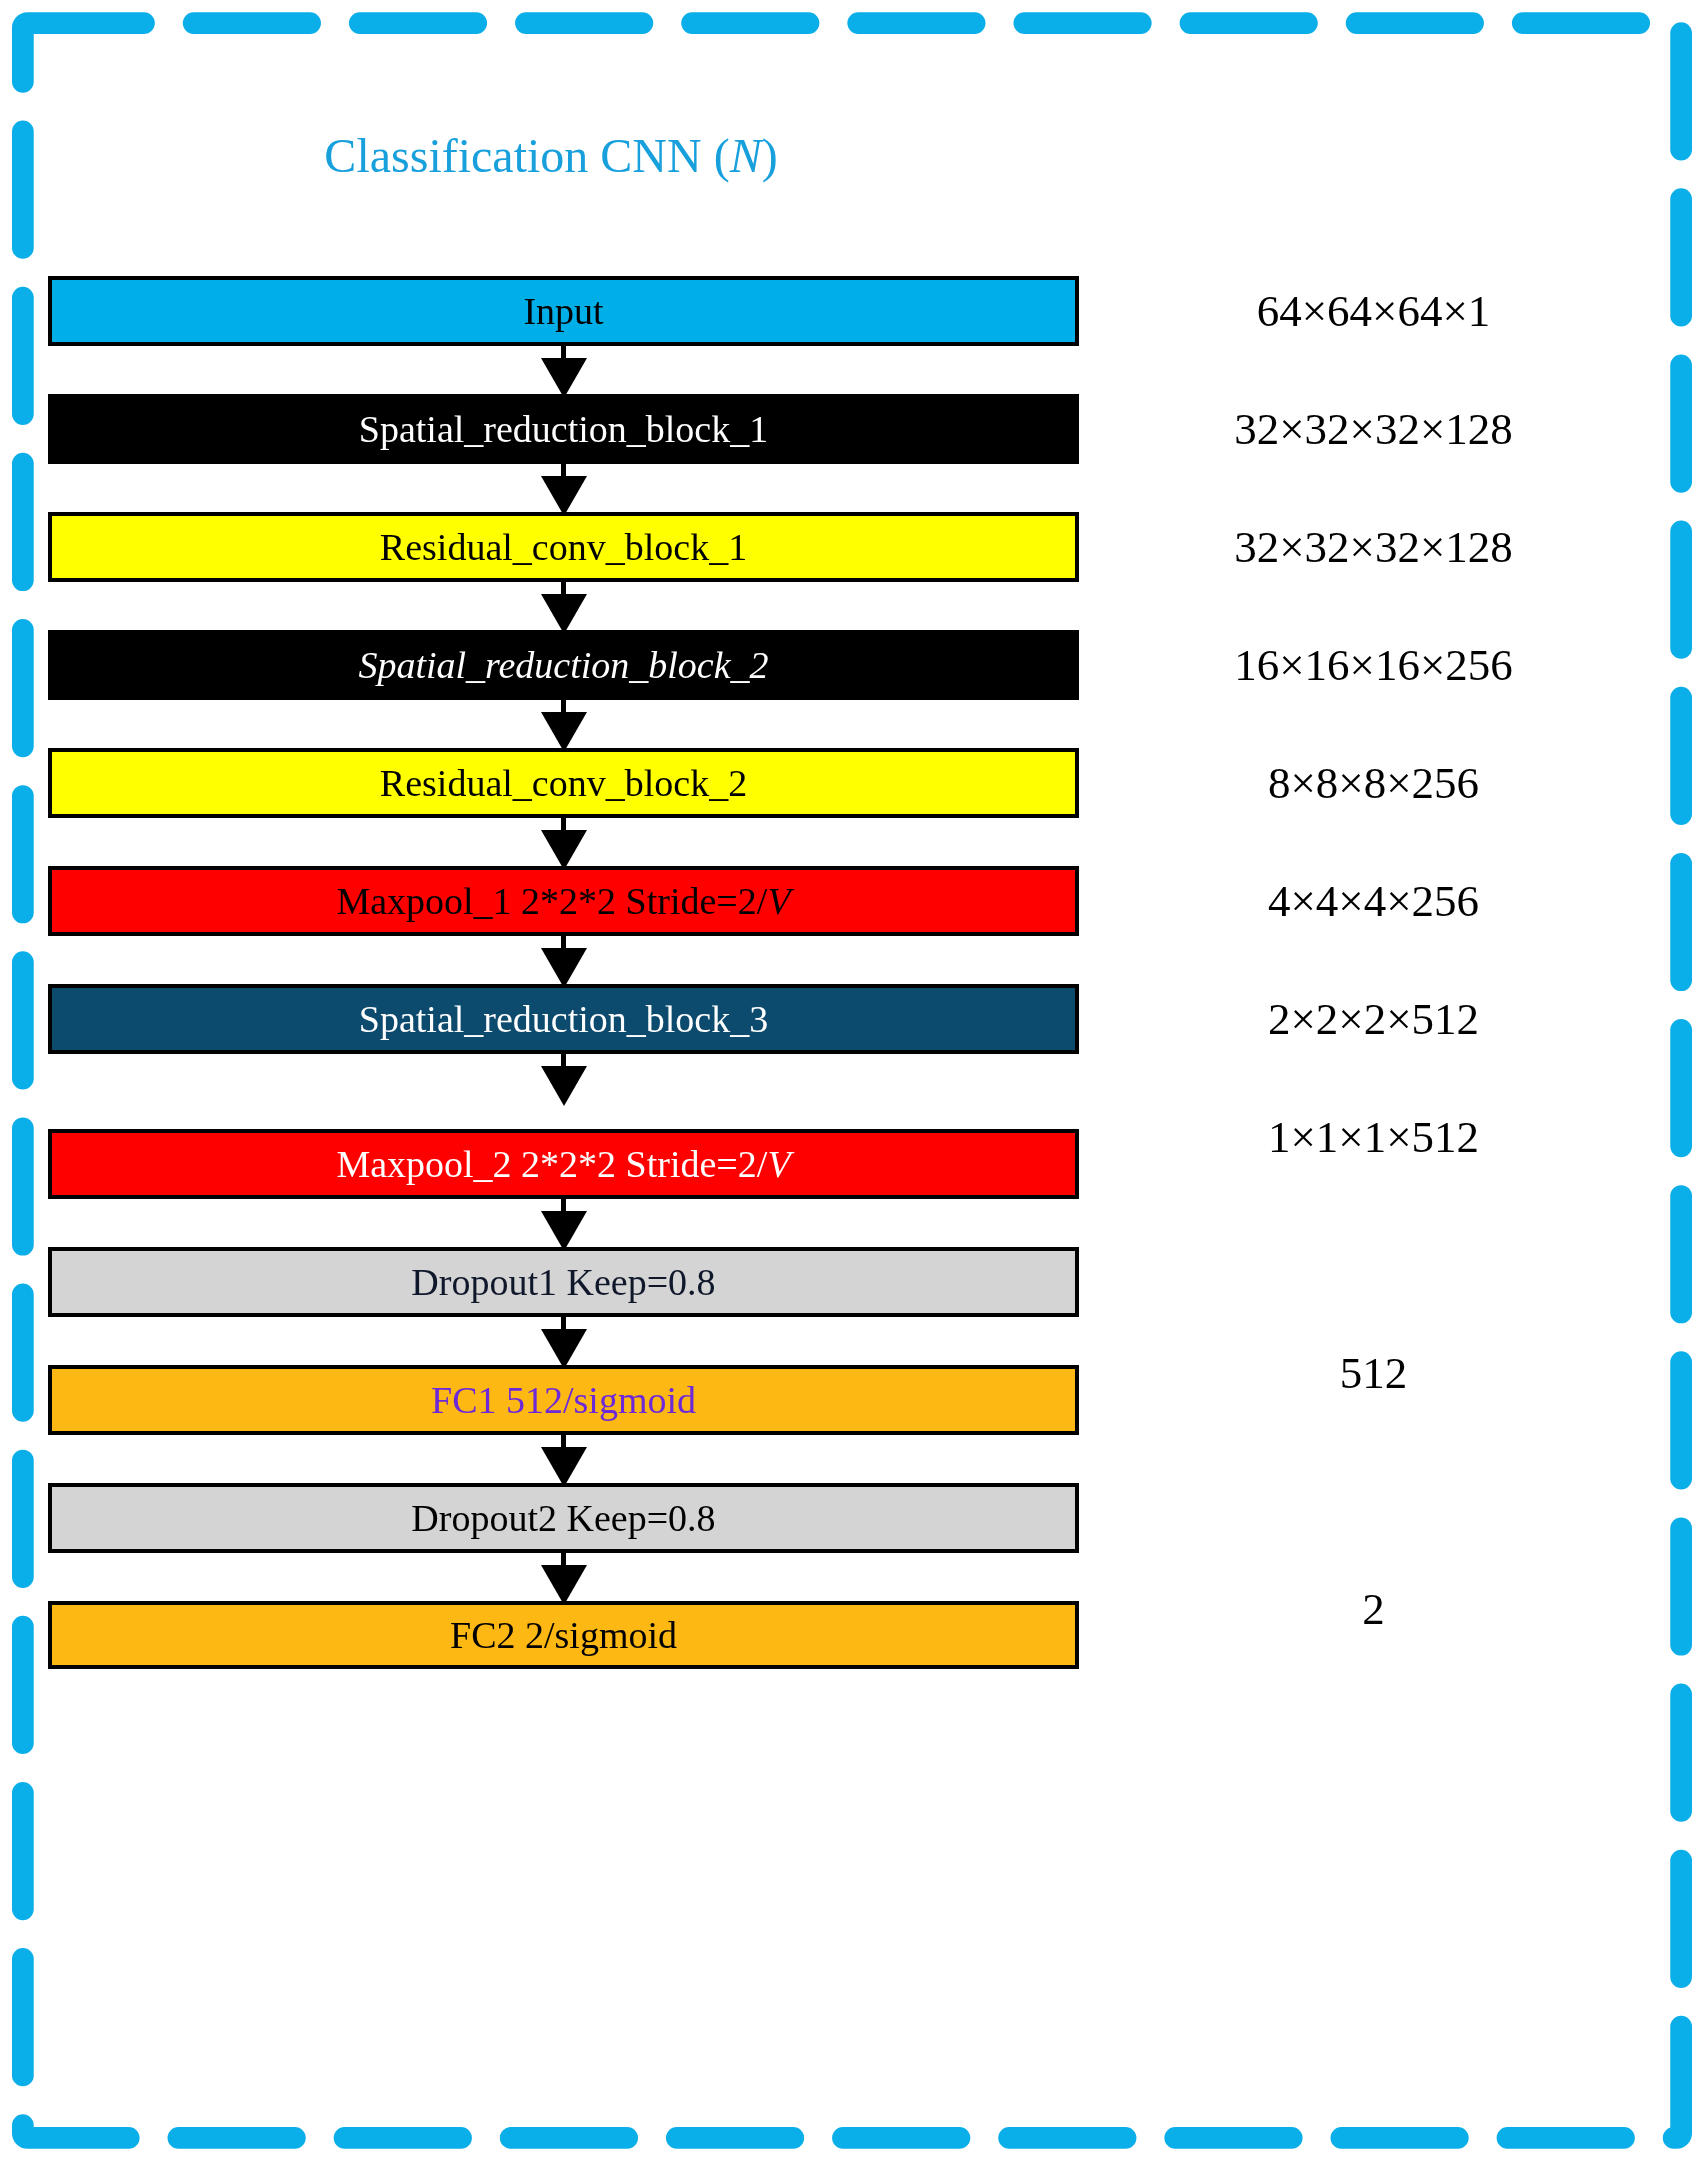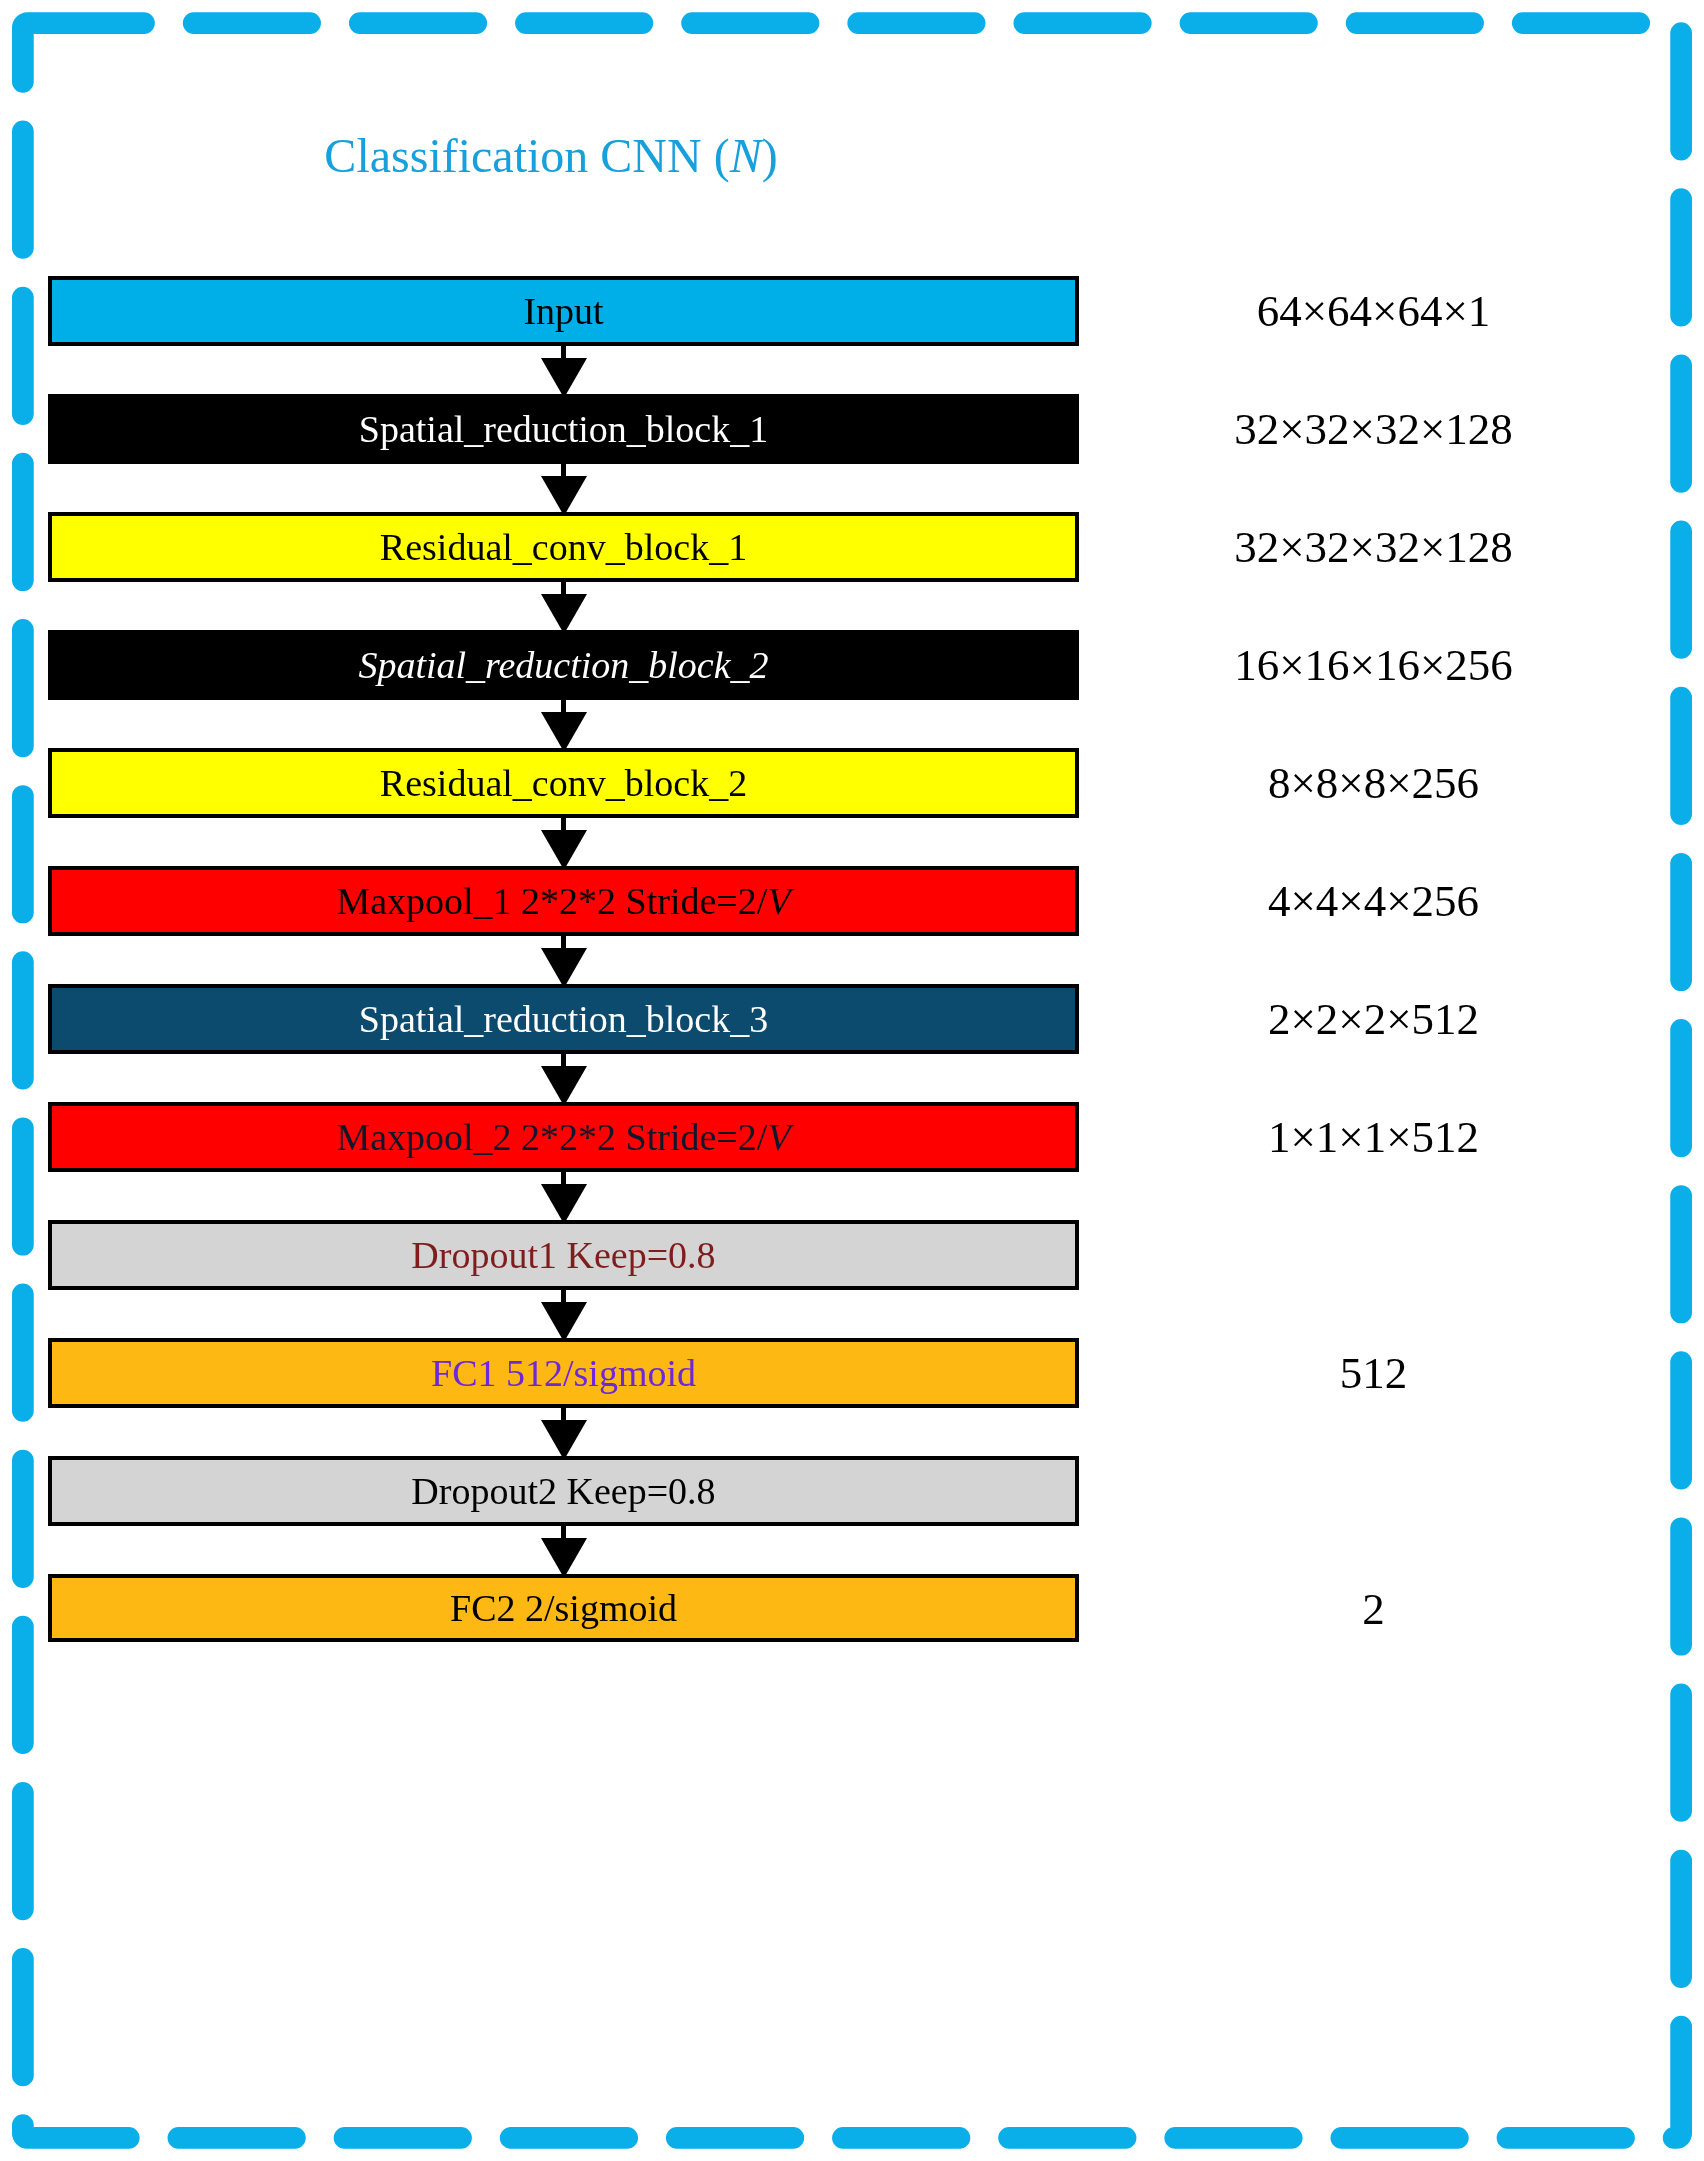--- a/index.html
+++ b/index.html
@@ -190,31 +190,31 @@
       <div class="layer-row">
         <div class="layer-box on-dark" style="background: #0c4a6e; height: 70px; width: 1031px; color: rgb(255, 255, 255);">
           <span>Spatial_reduction_block_3</span>
         </div>
       </div>
       <div class="arrow-gap">
         <div class="stem"></div>
         <div class="head"></div>
       </div>
       <div class="layer-row">
-        <div class="layer-box" style="background: rgb(255, 0, 0); height: 70px; width: 1031px; color: #0f172a;">
+        <div class="layer-box" style="background: rgb(255, 0, 0); height: 70px; width: 1031px; color: #ffffff; margin-top: 27px;">
           <span>Maxpool_2 2*2*2 Stride=2/</span>
           <span class="ital">V</span>
         </div>
       </div>
       <div class="arrow-gap">
         <div class="stem"></div>
         <div class="head"></div>
       </div>
       <div class="layer-row">
-        <div class="layer-box" style="background: rgb(212, 212, 212); height: 70px; width: 1031px; color: #7f1d1d;">
+        <div class="layer-box" style="background: rgb(212, 212, 212); height: 70px; width: 1031px; color: #0f172a;">
           <span>Dropout1 Keep=0.8</span>
         </div>
       </div>
       <div class="arrow-gap">
         <div class="stem"></div>
         <div class="head"></div>
       </div>
       <div class="layer-row">
         <div class="layer-box" style="background: rgb(253, 184, 19); height: 70px; width: 1031px; color: #6d28d9;">
           <span>FC1 512/sigmoid</span>

